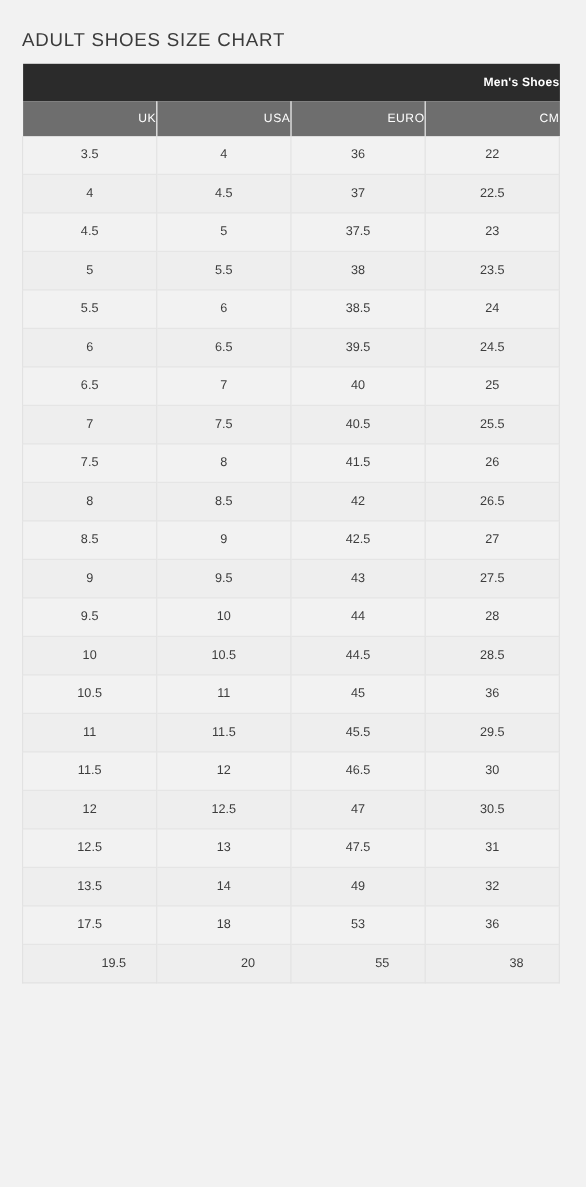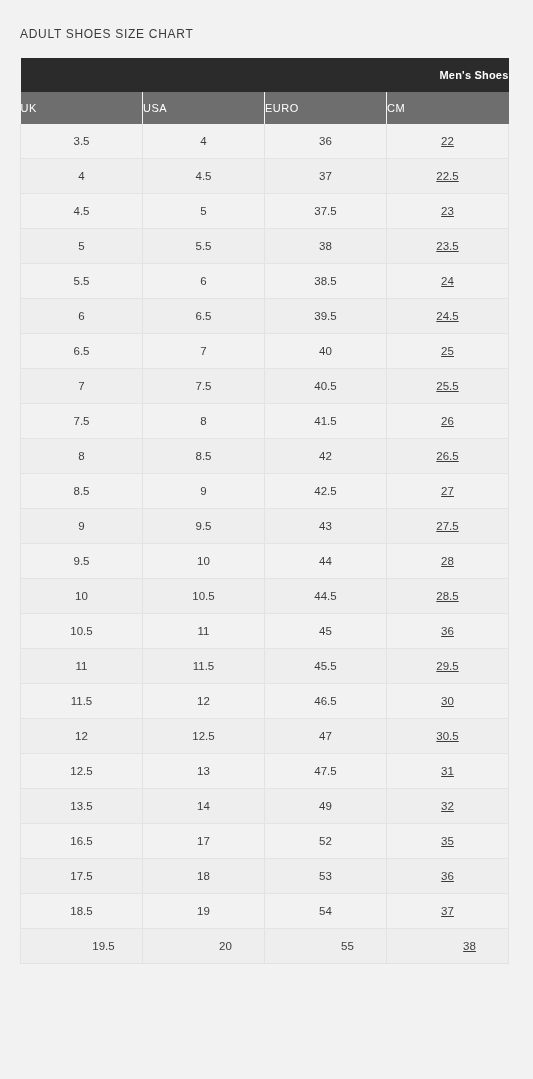--- a/index.html
+++ b/index.html
@@ -21,21 +21,21 @@
     width: 533px;
     height: 1079px;
     box-sizing: border-box;
     padding: 0;
   }
 
   .page-title {
     position: absolute;
     left: 20px;
     top: 27px;
-    font-size: 12px;
+    font-size: 17px;
     letter-spacing: 0.7px;
     color: #3b3b3b;
     font-weight: 400;
     white-space: nowrap;
   }
 
   .size-table-wrap {
     position: absolute;
     left: 20px;
     top: 58px;
@@ -69,21 +69,21 @@
 
   
   tr.column-header-row th {
     background: #6e6e6e;
     color: #ffffff;
     font-size: 11px;
     font-weight: 400;
     letter-spacing: 0.5px;
     height: 32px;
     padding: 0;
-    text-align: left;
+    text-align: right;
     vertical-align: middle;
     border-left: 1px solid #f2f2f2;
     border-right: 1px solid #f2f2f2;
     border-top: none;
     border-bottom: none;
     margin-top: 28px;
   }
   tr.column-header-row th:first-child {
     border-left: none;
   }
@@ -103,21 +103,20 @@
     border-right: 1px solid #e2e2e2;
     border-bottom: 1px solid #e4e4e4;
     border-left: none;
     border-top: none;
   }
   tbody.size-body tr:nth-child(even) td {
     background: #eeeeee;
   }
   tbody.size-body td:last-child {
     border-right: 1px solid #e2e2e2;
-    text-decoration: underline;
   }
   tbody.size-body tr:last-child td {
     border-bottom: 1px solid #e2e2e2;
     padding-left: 44px;
   }
 
   
   tbody.size-body td:first-child {
     border-left: 1px solid #e2e2e2;
   }
@@ -263,38 +262,26 @@
             <td>47.5</td>
             <td>31</td>
           </tr>
           <tr>
             <td>13.5</td>
             <td>14</td>
             <td>49</td>
             <td>32</td>
           </tr>
           <tr>
-            <td>16.5</td>
-            <td>17</td>
-            <td>52</td>
-            <td>35</td>
-          </tr>
-          <tr>
             <td>17.5</td>
             <td>18</td>
             <td>53</td>
             <td>36</td>
           </tr>
           <tr>
-            <td>18.5</td>
-            <td>19</td>
-            <td>54</td>
-            <td>37</td>
-          </tr>
-          <tr>
             <td>19.5</td>
             <td>20</td>
             <td>55</td>
             <td>38</td>
           </tr>
         </tbody>
     </table>
   </div>
 
 </div>

